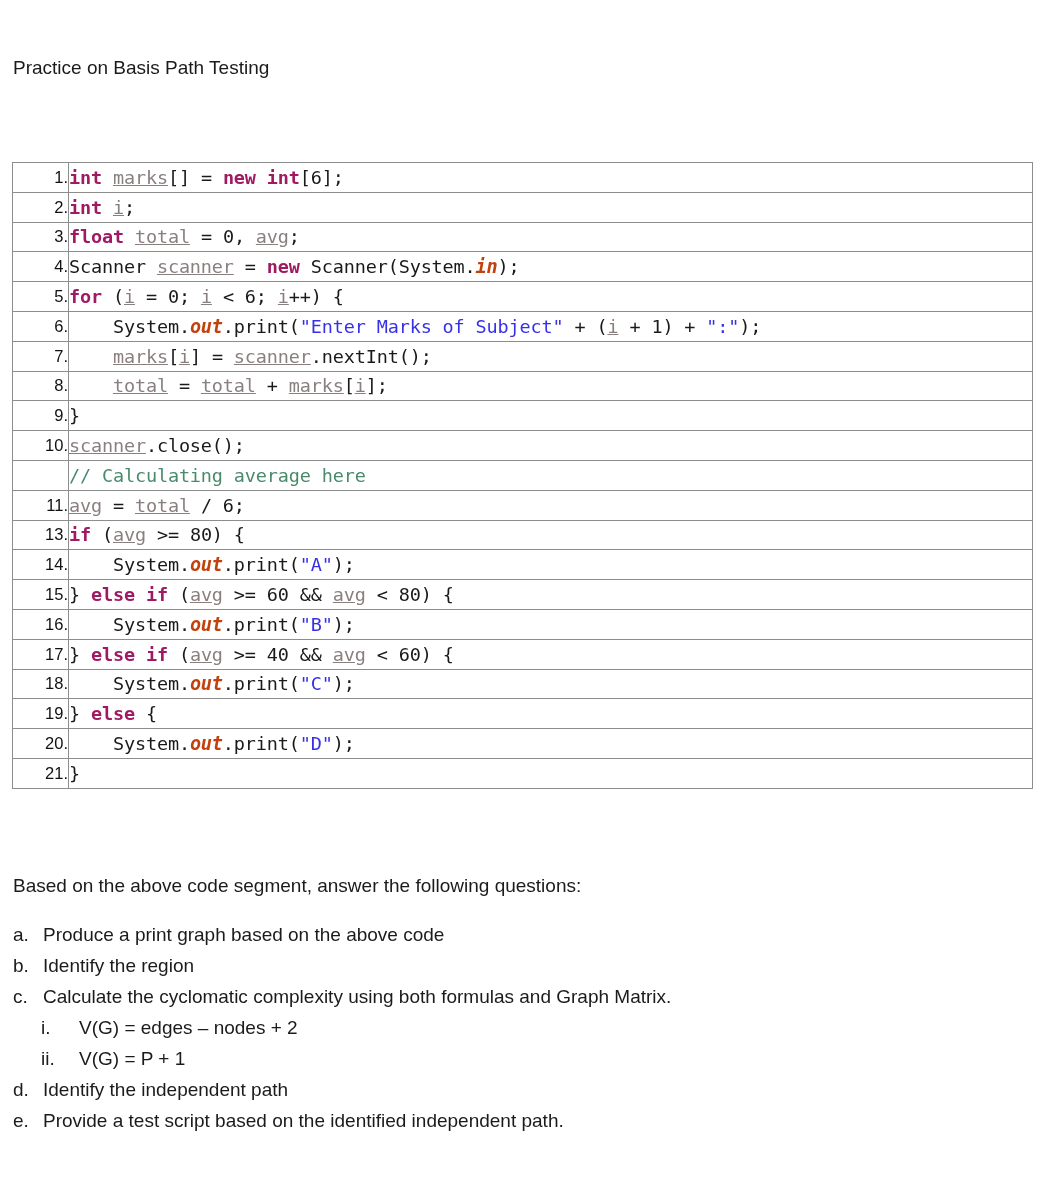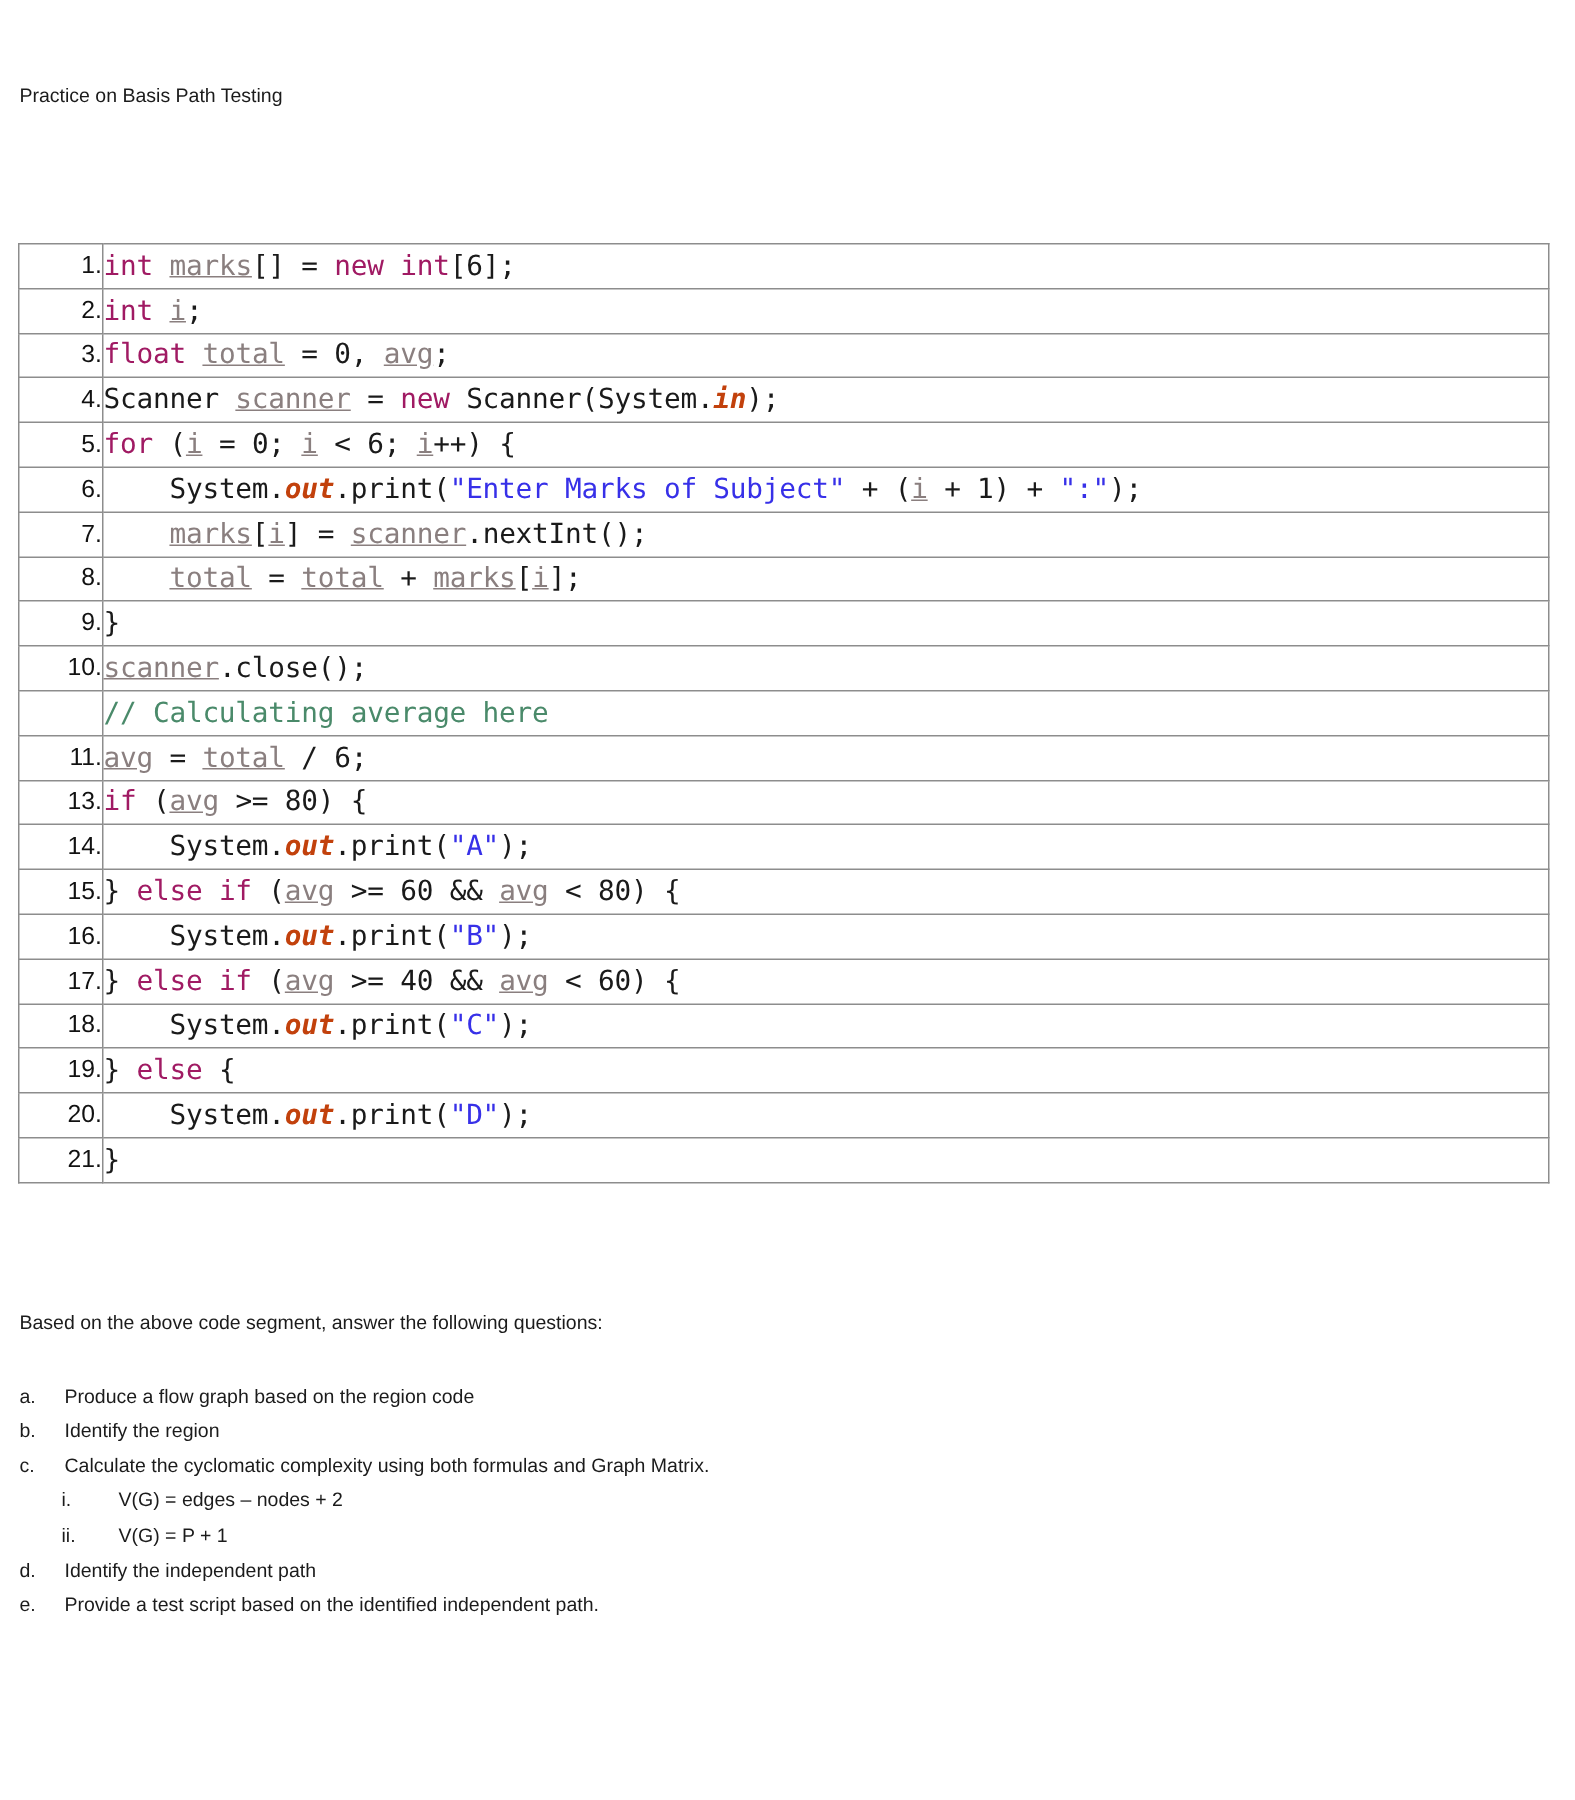--- a/index.html
+++ b/index.html
@@ -19,21 +19,21 @@
     width: 1050px;
     height: 1200px;
     box-sizing: border-box;
     padding: 0;
     overflow: hidden;
   }
 
   
   .prose {
     font-family: "Liberation Sans", sans-serif;
-    font-size: 13px;
+    font-size: 19px;
     line-height: 1.32;
     color: #1b1b1b;
   }
   .title-line {
     position: absolute;
     left: 13px;
     top: 55px;
   }
   .intro-line {
     position: absolute;
@@ -71,21 +71,21 @@
   .code {
     padding-left: 9px;
     font-family: "DejaVu Sans Mono", monospace;
     font-size: 18.5px;
     letter-spacing: -0.15px;
     color: #1a1a1a;
     box-sizing: border-box;
   }
 
   
-  .kw   { color: #a01a63; font-weight: normal; }
+  .kw   { color: #a01a63; font-weight: bold; }
   .id   { color: #8a7f7f; text-decoration: underline; }
   .str  { color: #3730e8; }
   .fld  { color: #c2410c; font-weight: bold; font-style: italic; }
   .cmt  { color: #4a8a6a; }
   .pl   { color: #1a1a1a; }
 
   
   .q-intro {
     position: absolute;
     left: 13px;
@@ -222,21 +222,21 @@
           <td class="code"><span class="pl">}</span></td>
         </tr>
       </tbody>
   </table>
 
   <div class="prose q-intro">Based on the above code segment, answer the following questions:</div>
 
   <div class="prose q-list">
       <div class="q-item">
         <span class="q-marker">a.</span>
-        <span class="q-text">Produce a flow graph based on the region code</span>
+        <span class="q-text">Produce a print graph based on the above code</span>
       </div>
       <div class="q-item">
         <span class="q-marker">b.</span>
         <span class="q-text">Identify the region</span>
       </div>
       <div class="q-item">
         <span class="q-marker">c.</span>
         <span class="q-text">Calculate the cyclomatic complexity using both formulas and Graph Matrix.</span>
       </div>
       <div class="sub-list">

